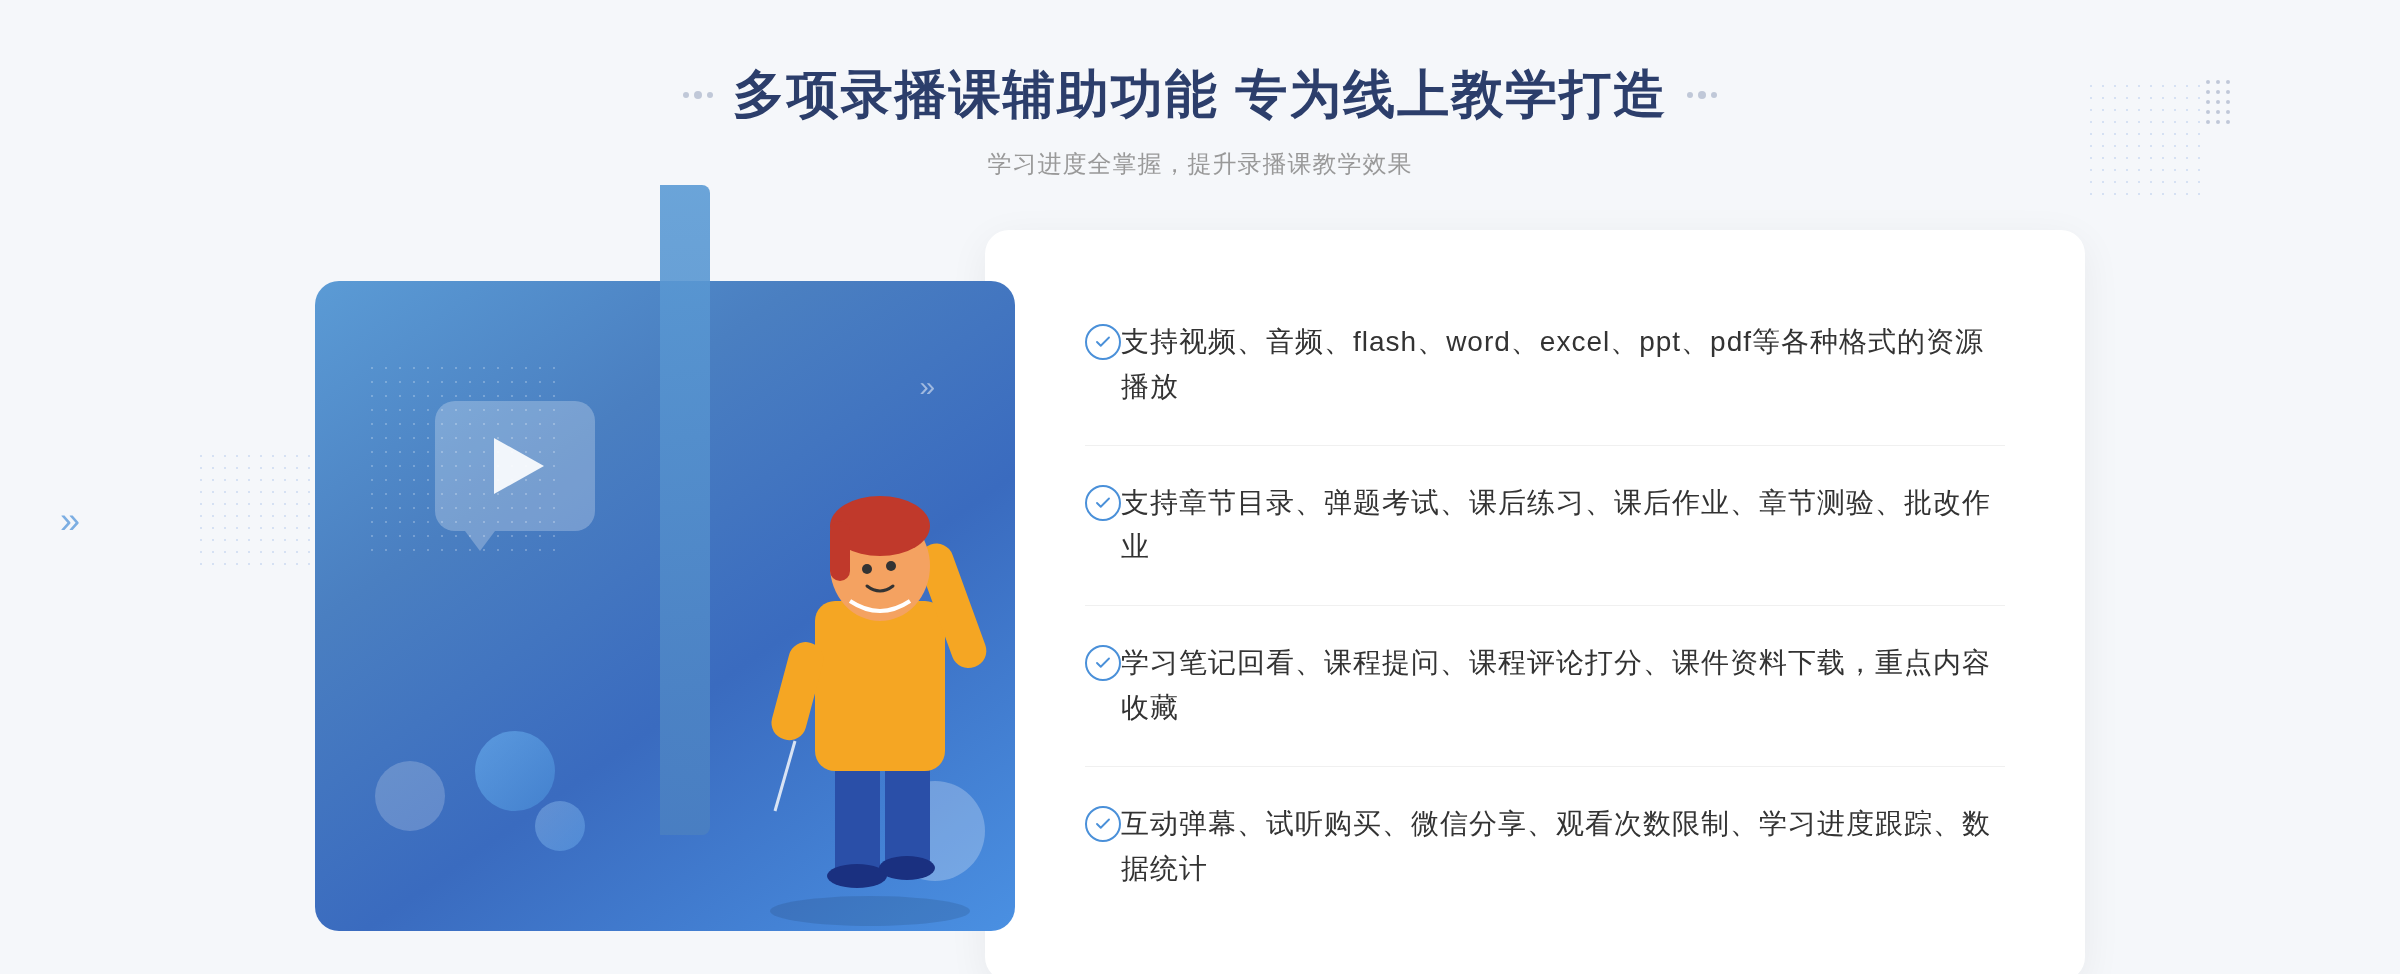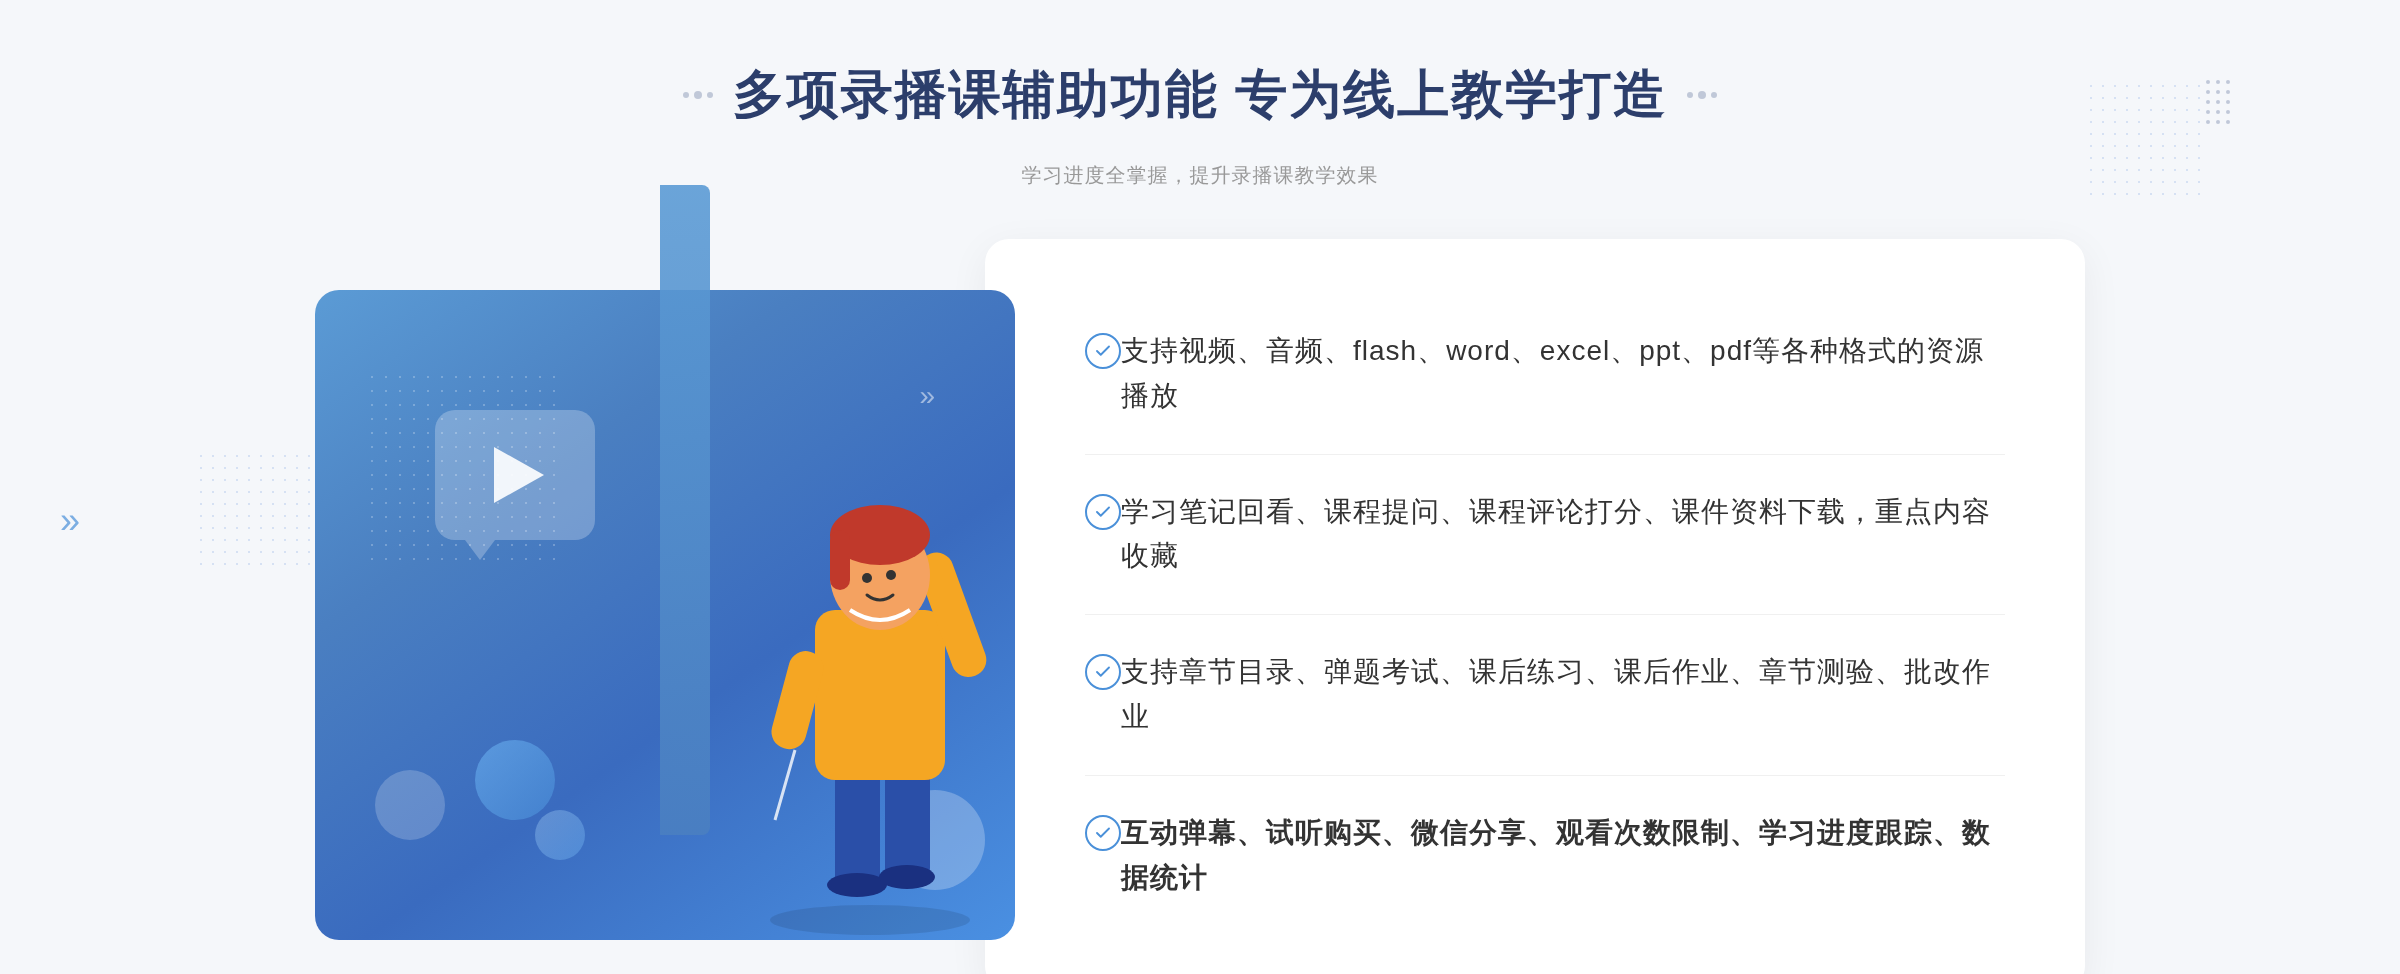--- a/index.html
+++ b/index.html
@@ -76,23 +76,23 @@
     }
 
     .main-title {
       font-size: 52px;
       font-weight: 600;
       color: #2c3e6b;
       letter-spacing: 2px;
     }
 
     .sub-title {
-      font-size: 20px;
+      font-size: 24px;
       color: #999;
-      margin-top: 32px;
+      margin-top: 18px;
       letter-spacing: 1px;
     }
 
     
     .content-wrapper {
       display: flex;
       justify-content: center;
       align-items: center;
       padding: 0 200px;
       gap: 0;
@@ -208,21 +208,20 @@
 
     .feature-item {
       display: flex;
       align-items: flex-start;
       padding: 35px 0;
       border-bottom: 1px solid #f0f0f0;
     }
 
     .feature-item:last-child {
       border-bottom: none;
-      font-weight: bold;
     }
 
     .check-icon {
       width: 36px;
       height: 36px;
       border: 2px solid #4a90d9;
       border-radius: 50%;
       display: flex;
       align-items: center;
       justify-content: center;
@@ -388,30 +387,30 @@
       </div>
       <p class="feature-text">支持视频、音频、flash、word、excel、ppt、pdf等各种格式的资源播放</p>
     </div>
 
     <div class="feature-item">
       <div class="check-icon">
         <svg viewBox="0 0 24 24" fill="none" stroke="#4a90d9" stroke-width="2.5" stroke-linecap="round" stroke-linejoin="round">
           <polyline points="20 6 9 17 4 12"></polyline>
         </svg>
       </div>
-      <p class="feature-text">学习笔记回看、课程提问、课程评论打分、课件资料下载，重点内容收藏</p>
+      <p class="feature-text">支持章节目录、弹题考试、课后练习、课后作业、章节测验、批改作业</p>
     </div>
 
     <div class="feature-item">
       <div class="check-icon">
         <svg viewBox="0 0 24 24" fill="none" stroke="#4a90d9" stroke-width="2.5" stroke-linecap="round" stroke-linejoin="round">
           <polyline points="20 6 9 17 4 12"></polyline>
         </svg>
       </div>
-      <p class="feature-text">支持章节目录、弹题考试、课后练习、课后作业、章节测验、批改作业</p>
+      <p class="feature-text">学习笔记回看、课程提问、课程评论打分、课件资料下载，重点内容收藏</p>
     </div>
 
     <div class="feature-item">
       <div class="check-icon">
         <svg viewBox="0 0 24 24" fill="none" stroke="#4a90d9" stroke-width="2.5" stroke-linecap="round" stroke-linejoin="round">
           <polyline points="20 6 9 17 4 12"></polyline>
         </svg>
       </div>
       <p class="feature-text">互动弹幕、试听购买、微信分享、观看次数限制、学习进度跟踪、数据统计</p>
     </div>

